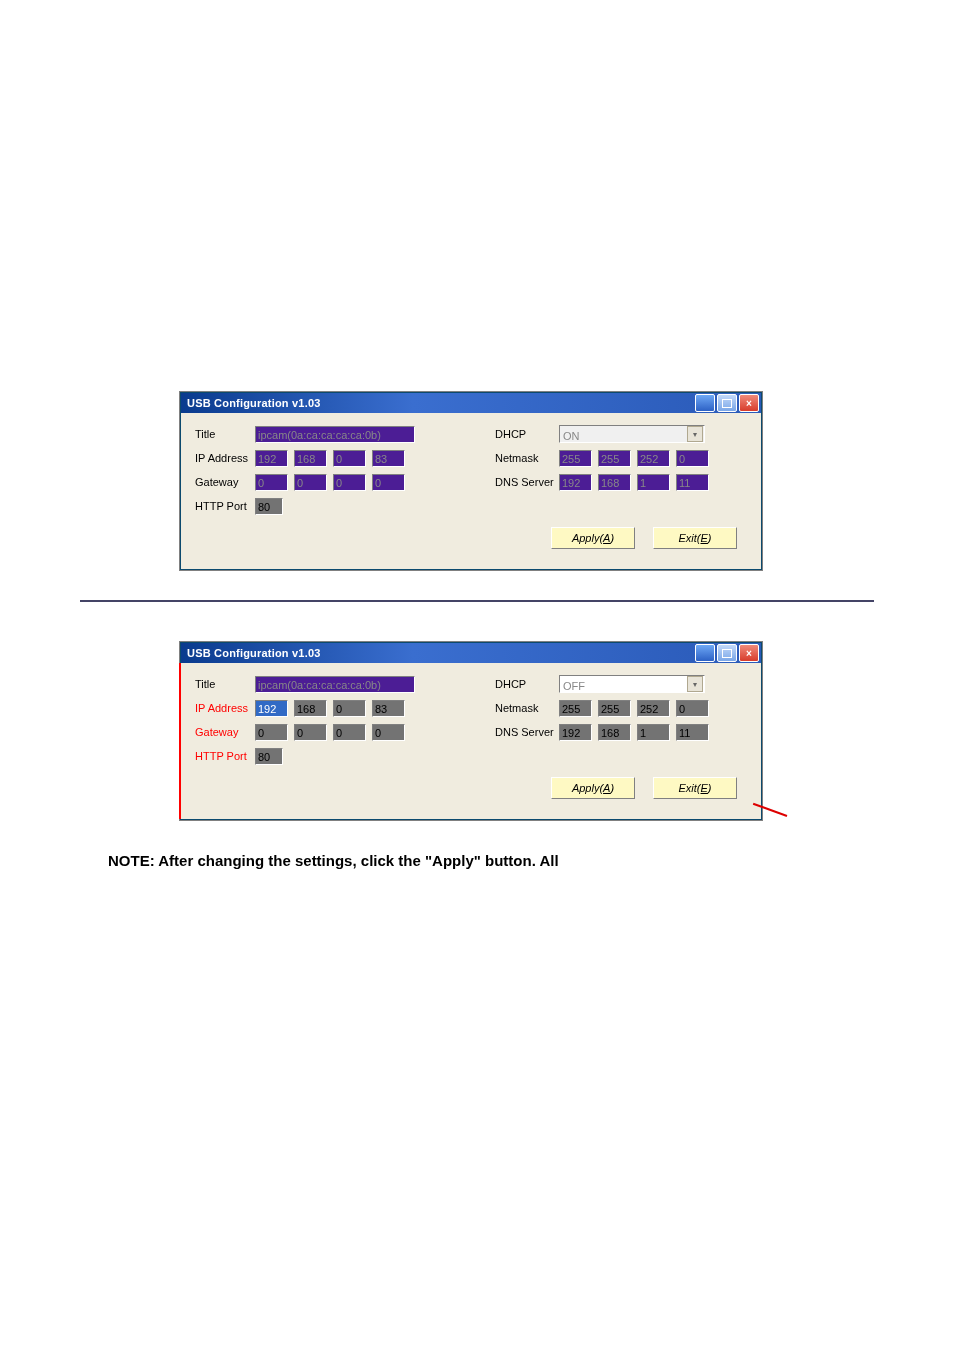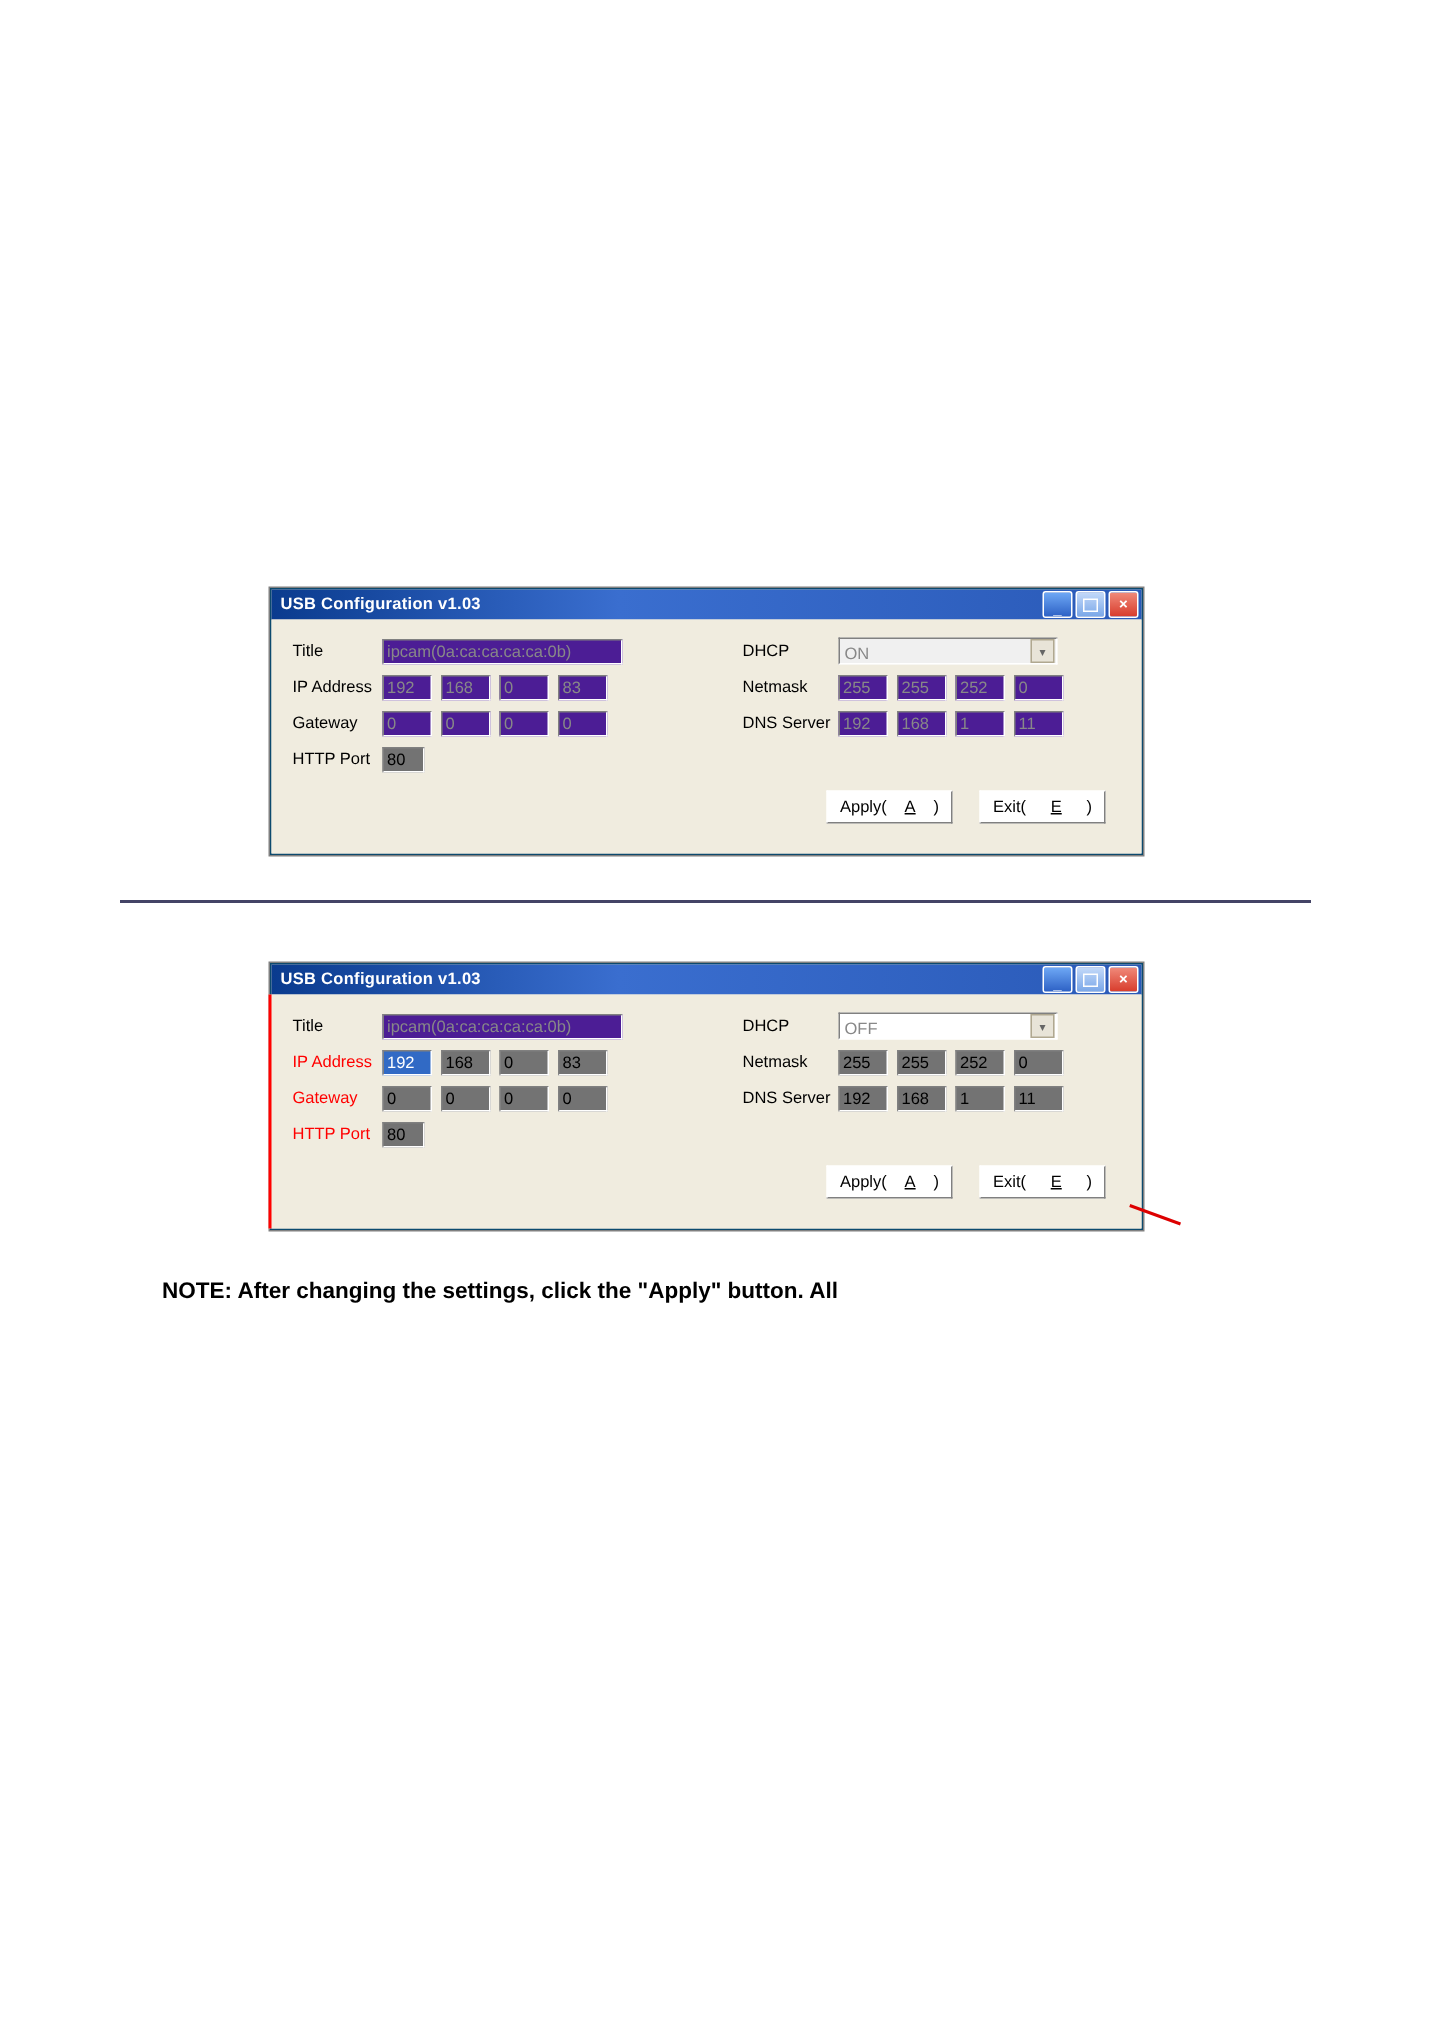--- a/index.html
+++ b/index.html
@@ -144,28 +144,29 @@
   .btnrow {
     display: flex;
     justify-content: flex-end;
     gap: 18px;
     margin-top: 10px;
     padding-right: 10px;
   }
   .winbtn {
     min-width: 66px;
     height: 20px;
-    background: #ffffff;
+    background: #fef9c3;
     border-top: 1px solid #fff;
     border-left: 1px solid #fff;
     border-bottom: 1px solid #808080;
     border-right: 1px solid #808080;
     font-size: 11px;
-    display:flex; align-items:center; justify-content:space-between;
+    display:flex; align-items:center; justify-content:center;
     padding: 0 8px;
+    font-style: italic;
   }
   .ul { text-decoration: underline; }
   .divider {
     height: 2px;
     background: linear-gradient(to right, #446, #446);
     margin: 22px 80px 40px 80px;
   }
   .note {
     font-size: 15px;
     font-weight: bold;

